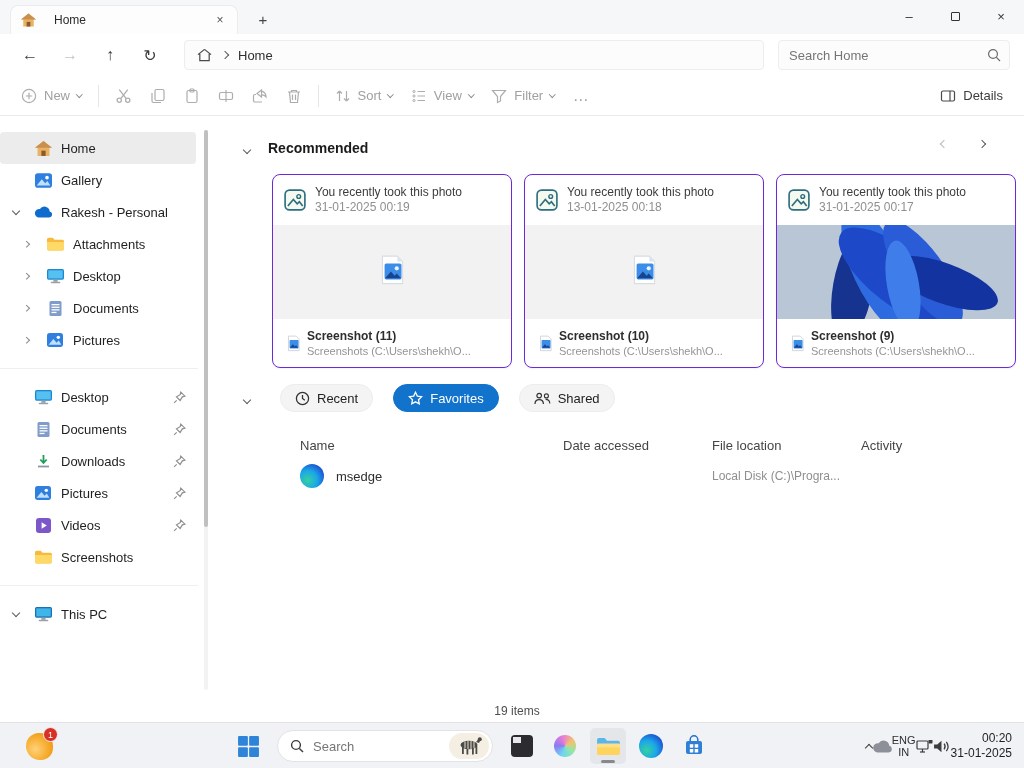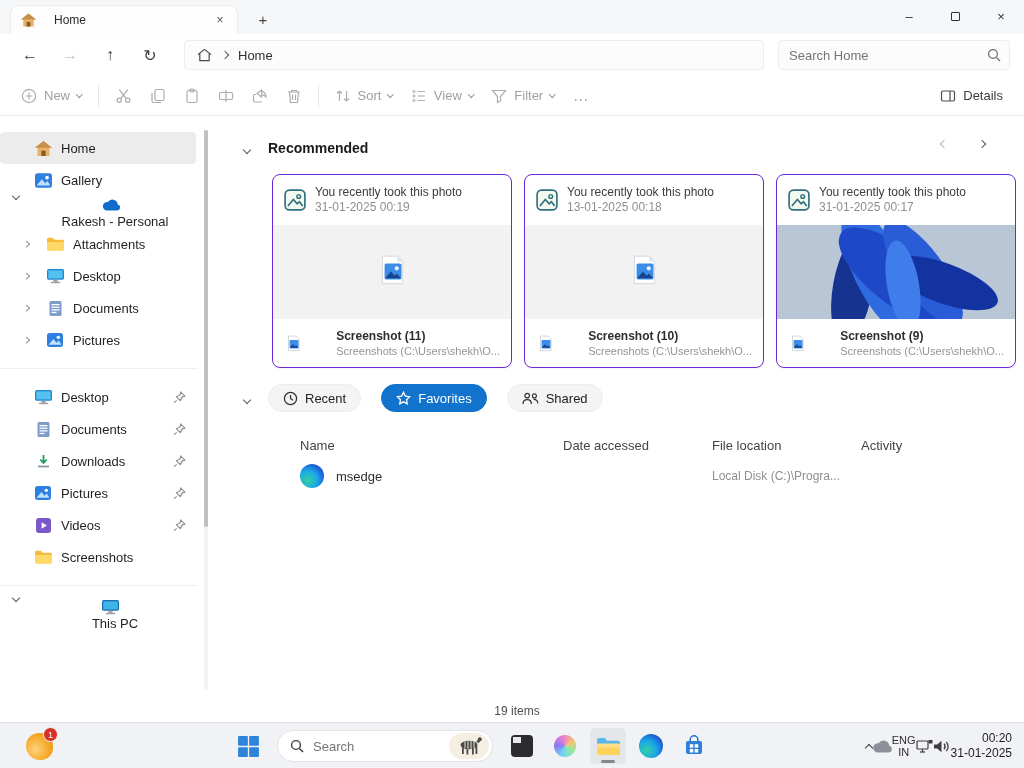--- a/index.html
+++ b/index.html
@@ -61,21 +61,21 @@
   
   .sidebar { width:212px; flex:none; position:relative; padding-top:16px; }
   .side-item { height:32px; display:flex; align-items:center; font-size:13px; color:#1f1f1f;
     margin:0 16px 0 0; border-radius:4px; position:relative; }
   .side-item.selected { background:#ececec; }
   .side-item .chevron { position:absolute; display:flex; width:10px; justify-content:center; }
   .s-icon { width:18px; height:18px; display:flex; align-items:center; justify-content:center;
     margin-right:9px; flex:none; }
   .pin { position:absolute; right:10px; display:flex; }
   .ind0 { padding-left:34px; }
-  .ind1 { padding-left:34px;flex-direction:column; } .ind1 .chevron { left:11px; }
+  .ind1 { padding-left:34px; } .ind1 .chevron { left:11px; }
   .ind2 { padding-left:46px; } .ind2 .chevron { left:21px; }
   .side-div { height:1px; background:#efefef; margin:12px 14px 12px 0; }
   .sb-track { position:absolute; right:4px; top:14px; bottom:10px; width:4px; background:#f3f3f3; border-radius:2px; }
   .sb-thumb { position:absolute; right:4px; top:14px; width:4px; height:68%; background:#c0c0c0; border-radius:2px; }
 
   
   .main { flex:1; position:relative; overflow:hidden; padding-top:20px; }
   .rec-header { display:flex; align-items:center; margin-left:32px; height:24px; position:relative; }
   .rec-title { margin-left:18px; font-size:14px; font-weight:bold; color:#1a1a1a; }
   .carousel { position:absolute; right:34px; top:0; display:flex; gap:22px; align-items:center; }
@@ -84,26 +84,26 @@
 
   .cards { display:flex; gap:12px; margin:14px 0 0 60px; overflow:hidden; height:196px; }
   .card { width:240px; flex:none; height:194px; border:1px solid #6d28d9; border-radius:8px;
     background:#fff; box-shadow:0 1px 2px rgba(0,0,0,0.05); overflow:hidden;
     display:flex; flex-direction:column; }
   .card-head { height:50px; display:flex; align-items:center; gap:9px; padding:0 11px; flex:none; }
   .ch-text { display:flex; flex-direction:column; line-height:15px; }
   .ch-l1 { font-size:12px; color:#3c3c3c; }
   .ch-l2 { font-size:12px; color:#8f8f8f; }
   .card-body { height:94px; flex:none; background:#f2f2f2; display:flex; align-items:center; justify-content:center; }
-  .card-foot { height:50px; display:flex; align-items:center; gap:20px; padding:0 11px; flex:none;justify-content:space-between; }
+  .card-foot { height:50px; display:flex; align-items:center; gap:4px; padding:0 11px; flex:none; }
   .cf-text { display:flex; flex-direction:column; line-height:15px; overflow:hidden; white-space:nowrap; }
   .cf-name { font-size:12px; font-weight:bold; color:#2e2e2e; }
   .cf-path { font-size:11px; color:#949494; }
 
-  .pill-row { display:flex; align-items:center; margin:14px 0 0 32px; gap:0; }
+  .pill-row { display:flex; align-items:center; margin:14px 0 0 32px; gap:12px; }
   .pills { display:flex; gap:20px; margin-left:18px; }
   .pill { height:28px; border-radius:14px; display:flex; align-items:center; gap:7px; padding:0 14px;
     font-size:13px; background:#f4f4f4; border:1px solid #ededed; color:#222; }
   .pill.active { background:#1273cd; border-color:#1273cd; color:#fff; }
 
   .table { margin:20px 0 0 88px; }
   .thead { display:flex; font-size:13px; color:#454545; height:26px; align-items:center; }
   .col-name { width:263px; } .col-date { width:149px; } .col-loc { width:149px; } .col-act { width:100px; }
   .trow { display:flex; align-items:center; height:36px; font-size:13px; color:#2e2e2e; }
   .row-name { display:flex; align-items:center; gap:12px; }

